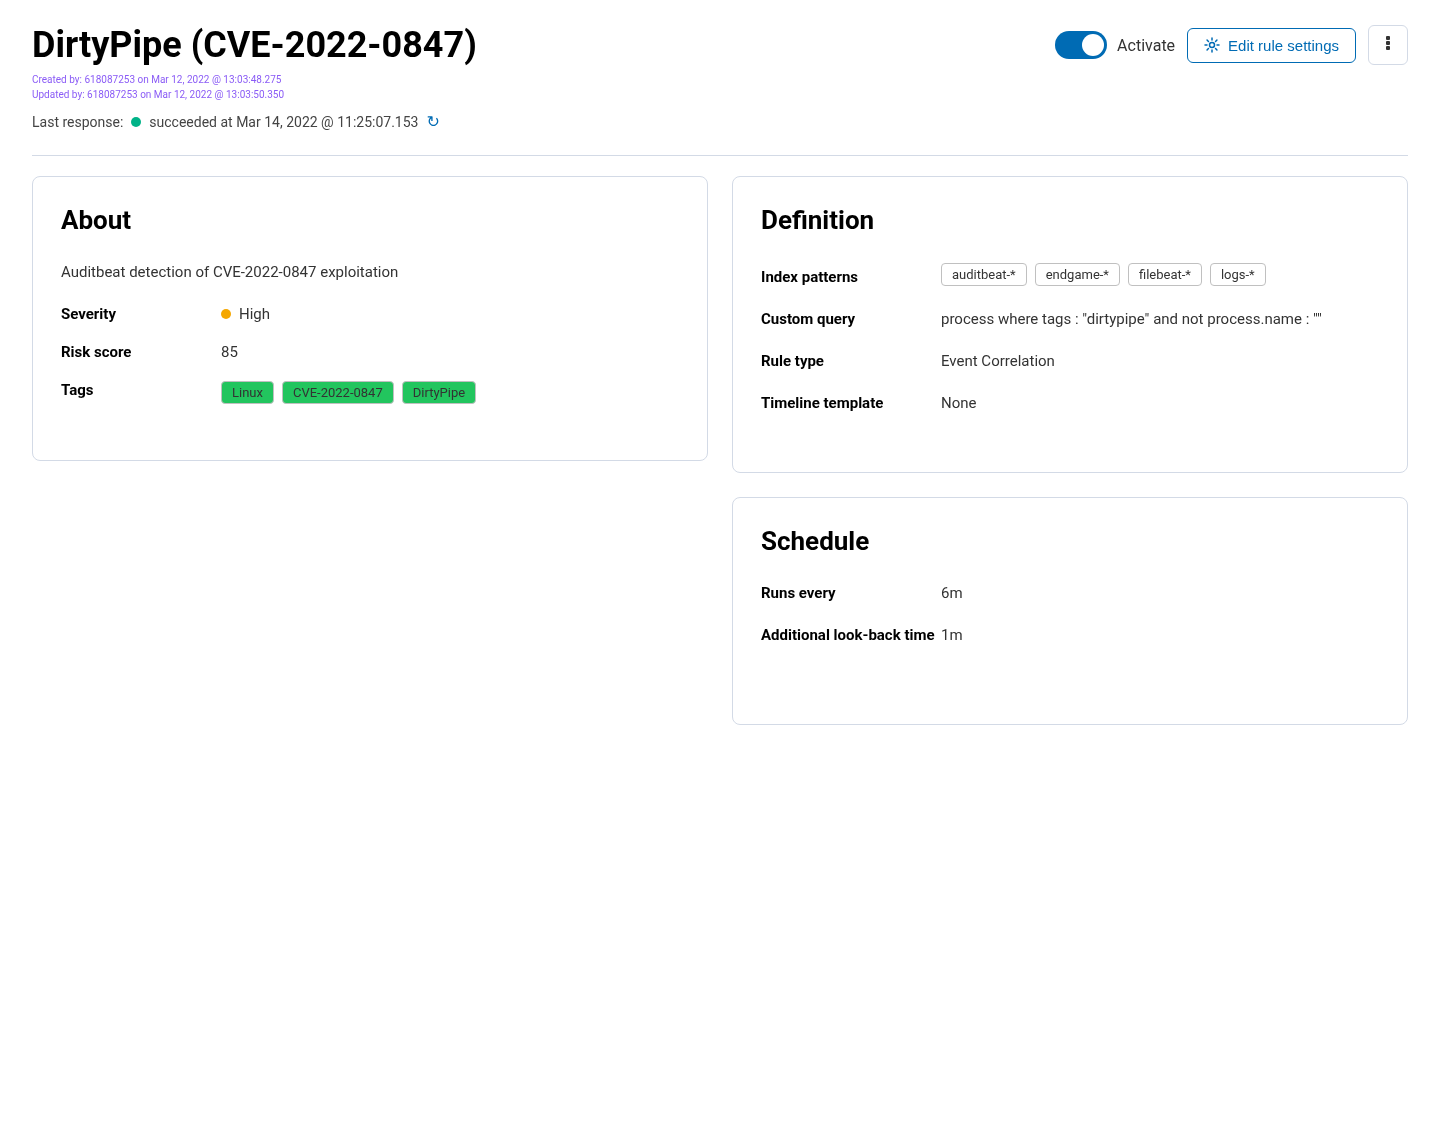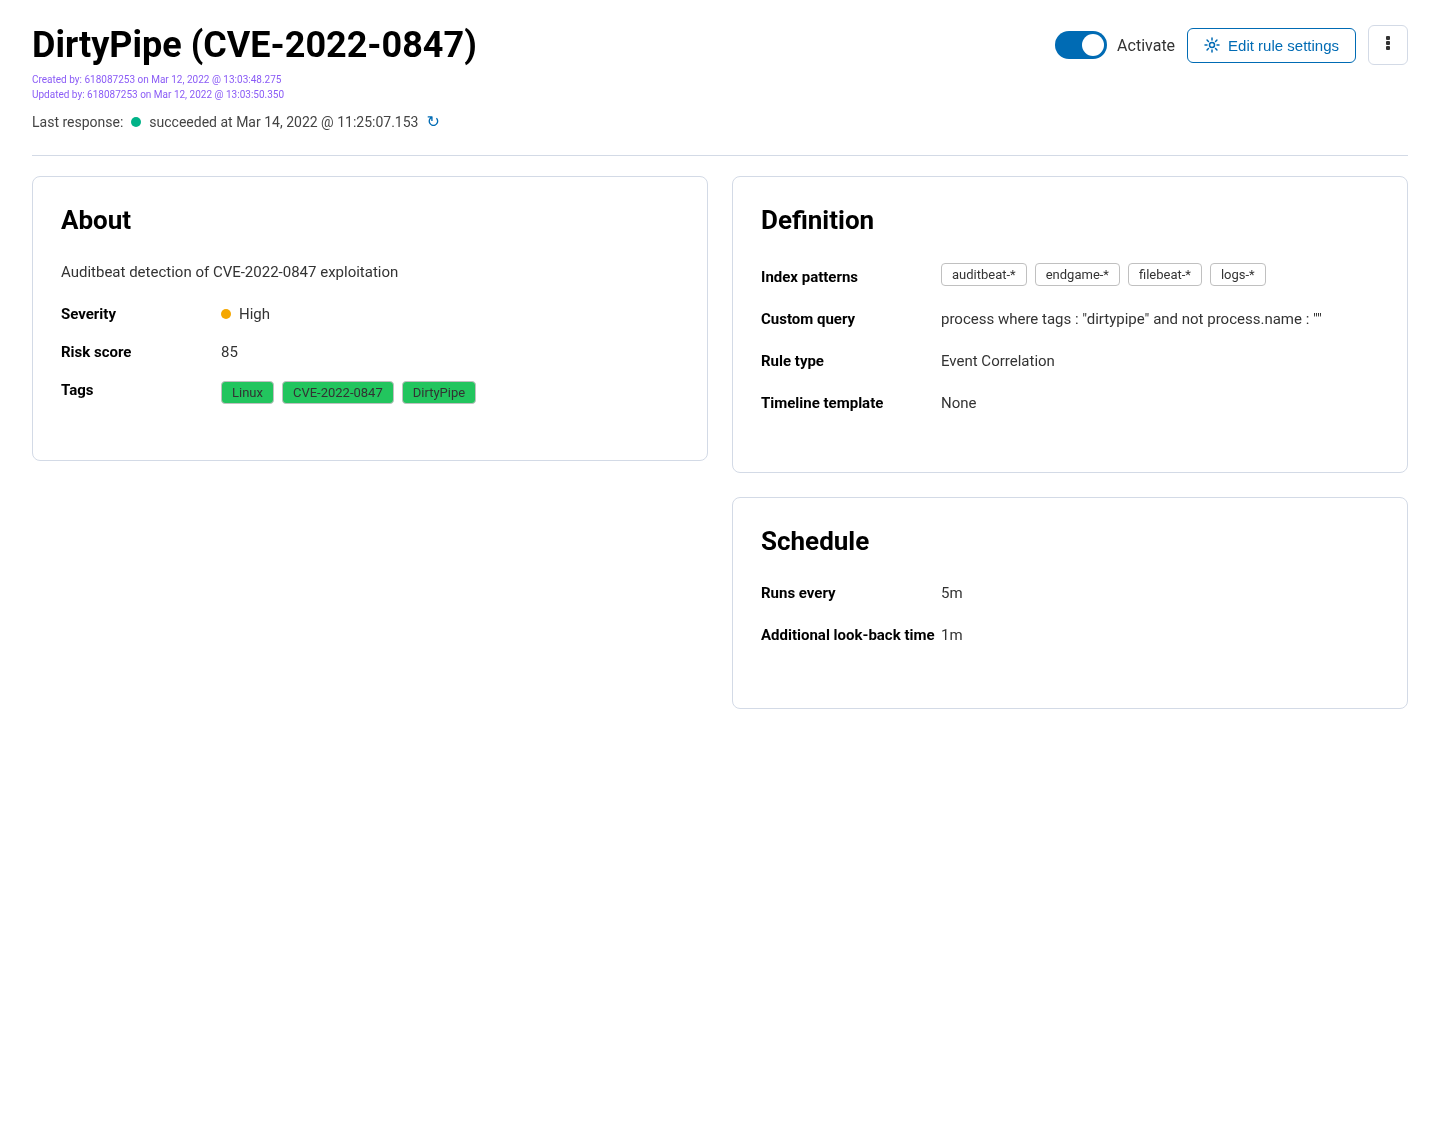--- a/index.html
+++ b/index.html
@@ -240,21 +240,21 @@
 
     .right-column {
       display: flex;
       flex-direction: column;
       gap: 24px;
     }
 
     .schedule-card {
       border: 1px solid #d3dae6;
       border-radius: 8px;
-      padding: 28px 28px 40px 28px;
+      padding: 28px 28px 56px 28px;
       background: #fff;
     }
 
     .settings-icon {
       display: inline-flex;
       align-items: center;
       justify-content: center;
     }
   </style>
 </head>
@@ -367,21 +367,21 @@
         <span class="def-label">Timeline template</span>
         <span class="def-value">None</span>
       </div>
     </div>
 
     <div class="schedule-card">
       <h2 class="card-title">Schedule</h2>
 
       <div class="definition-row">
         <span class="def-label">Runs every</span>
-        <span class="def-value">5m</span>
+        <span class="def-value">6m</span>
       </div>
 
       <div class="definition-row">
         <span class="def-label">Additional look-back time</span>
         <span class="def-value">1m</span>
       </div>
     </div>
 
   </div>
 </div>

